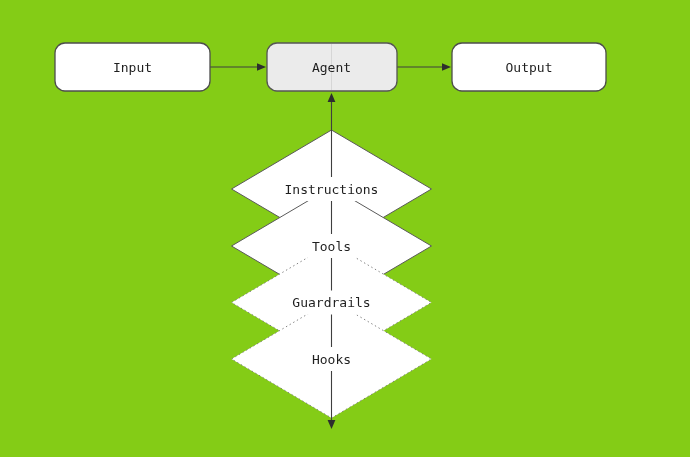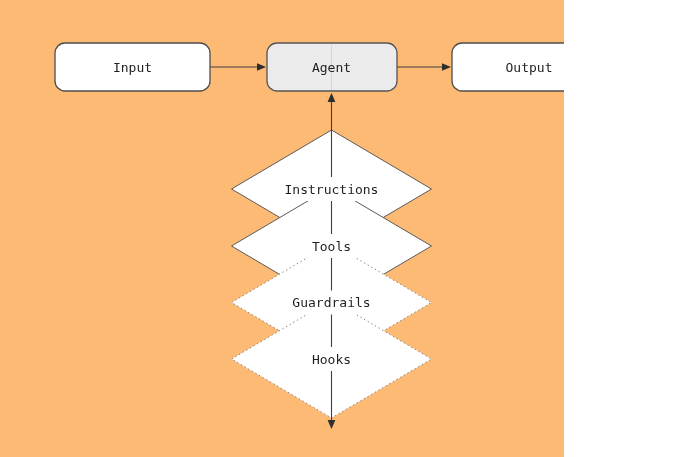--- a/index.html
+++ b/index.html
@@ -2,23 +2,23 @@
 <html><head>
 <meta charset="utf-8">
 <style>
   html, body {
     margin: 0;
     padding: 0;
     background: #ffffff;
   }
   .canvas {
     position: relative;
-    width: 564px;
+    width: 690px;
     height: 457px;
-    background: #fdba74;
+    background: #84cc16;
     overflow: hidden;
   }
   svg { display: block; }
   .node-box {
     fill: #ffffff;
     stroke: #4d4d4d;
     stroke-width: 1.3;
   }
   .agent-box {
     fill: #ebebeb;

